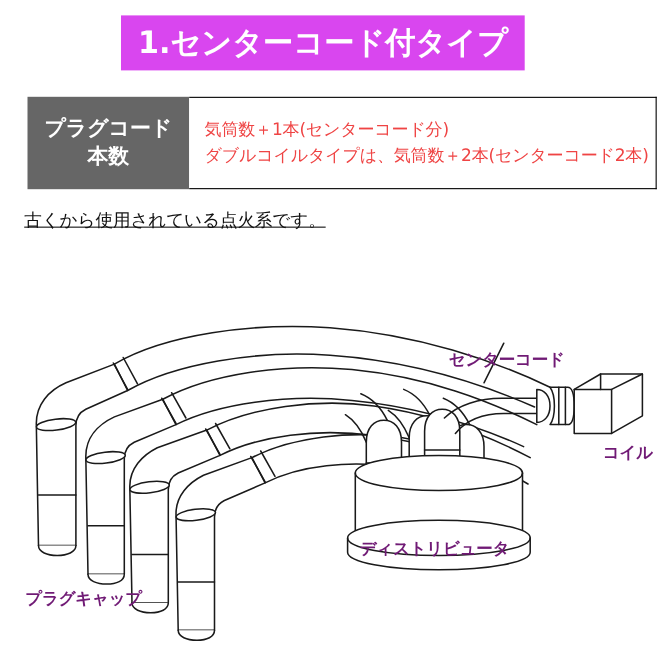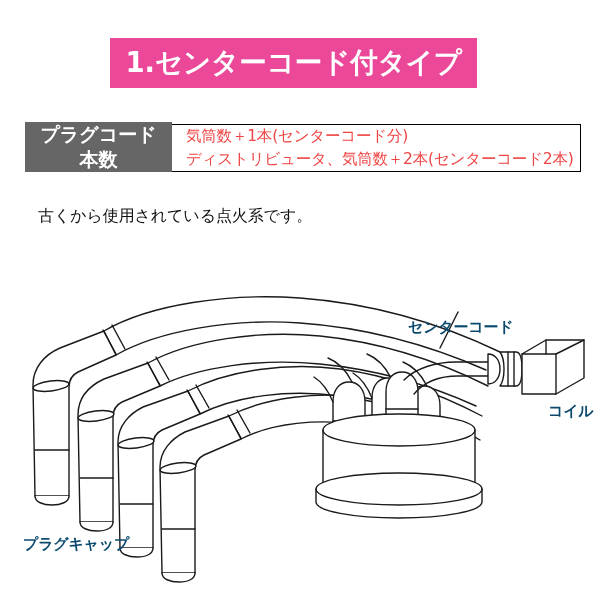--- a/index.html
+++ b/index.html
@@ -22,47 +22,45 @@
     height: 600px;
   }
 
   
   .banner {
     position: absolute;
     left: 110px;
     top: 14px;
     width: 367px;
     height: 50px;
-    background: #ec4899;
+    background: #d946ef;
     display: flex;
     align-items: center;
     justify-content: center;
     box-sizing: border-box;
-    margin-top: 24px;
   }
   .banner-text {
     color: #ffffff;
     font-size: 28px;
     font-weight: bold;
     letter-spacing: 0px;
     line-height: 1;
     white-space: nowrap;
     transform: scaleX(0.98);
   }
 
   
   .spec-table {
     position: absolute;
     left: 25px;
     top: 88px;
     width: 545px;
     height: 84px;
     display: flex;
     box-sizing: border-box;
-    align-items: flex-end;
   }
   .spec-label {
     width: 147px;
     background: #666666;
     color: #ffffff;
     font-size: 19px;
     font-weight: bold;
     line-height: 1.32;
     display: flex;
     flex-direction: column;
@@ -97,37 +95,37 @@
   .body-copy {
     position: absolute;
     left: 22px;
     top: 187px;
     width: 552px;
     font-size: 16px;
     line-height: 1.62;
     color: #111111;
     letter-spacing: -0.1px;
   }
-  .body-copy p { margin: 16px; }
+  .body-copy p { margin: 0; text-decoration: underline; }
 
   
   .diagram {
     position: absolute;
     left: 0;
     top: 290px;
     width: 600px;
     height: 310px;
   }
   .diagram svg { display: block; }
 
   .dlabel {
     position: absolute;
     font-size: 15px;
     font-weight: bold;
-    color: #0c4a6e;
+    color: #701a75;
     white-space: nowrap;
     letter-spacing: -0.2px;
   }
   .dlabel-center { left: 408px; top: 318px; }
   .dlabel-coil   { left: 548px; top: 402px; }
   .dlabel-dist   { left: 327px; top: 490px; }
   .dlabel-plug   { left: 23px;  top: 535px; }
 </style>
 </head>
 <body>
@@ -138,21 +136,21 @@
     <div class="banner-text">1.センターコード付タイプ</div>
   </div>
 
   <div class="spec-table">
     <div class="spec-label">
       <span>プラグコード</span>
       <span>本数</span>
     </div>
     <div class="spec-value">
       <div class="line">気筒数＋1本(センターコード分)</div>
-      <div class="line">ディストリビュータ、気筒数＋2本(センターコード2本)</div>
+      <div class="line">ダブルコイルタイプは、気筒数＋2本(センターコード2本)</div>
     </div>
   </div>
 
   <div class="body-copy">
     <p>古くから使用されている点火系です。</p>
   </div>
 
   <div class="diagram">
     <svg width="600" height="310" viewBox="0 0 600 310" xmlns="http://www.w3.org/2000/svg">
       <g fill="#ffffff" stroke="#1a1a1a" stroke-width="1.4" stroke-linecap="round" stroke-linejoin="round">
@@ -285,16 +283,17 @@
         </g>
 
         <path d="M458,22 L440,58" fill="none"></path>
 
         <path d="M398,196 C380,192 364,192 352,196" fill="none" opacity="0"></path>
       </g>
     </svg>
 
     <div class="dlabel dlabel-center" style="top:28px;">センターコード</div>
     <div class="dlabel dlabel-coil" style="top:112px;">コイル</div>
+    <div class="dlabel dlabel-dist" style="top:200px;">ディストリビュータ</div>
     <div class="dlabel dlabel-plug" style="top:245px;">プラグキャップ</div>
   </div>
 
 </div>
 
 </body></html>

